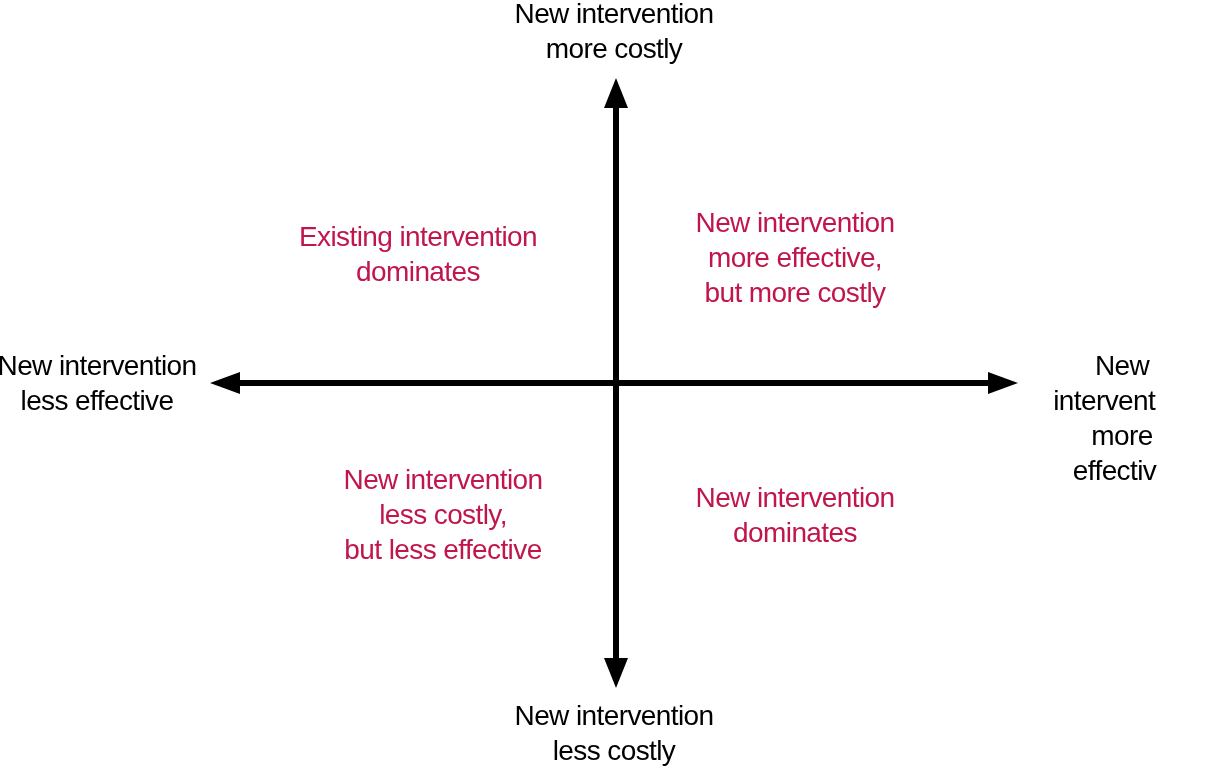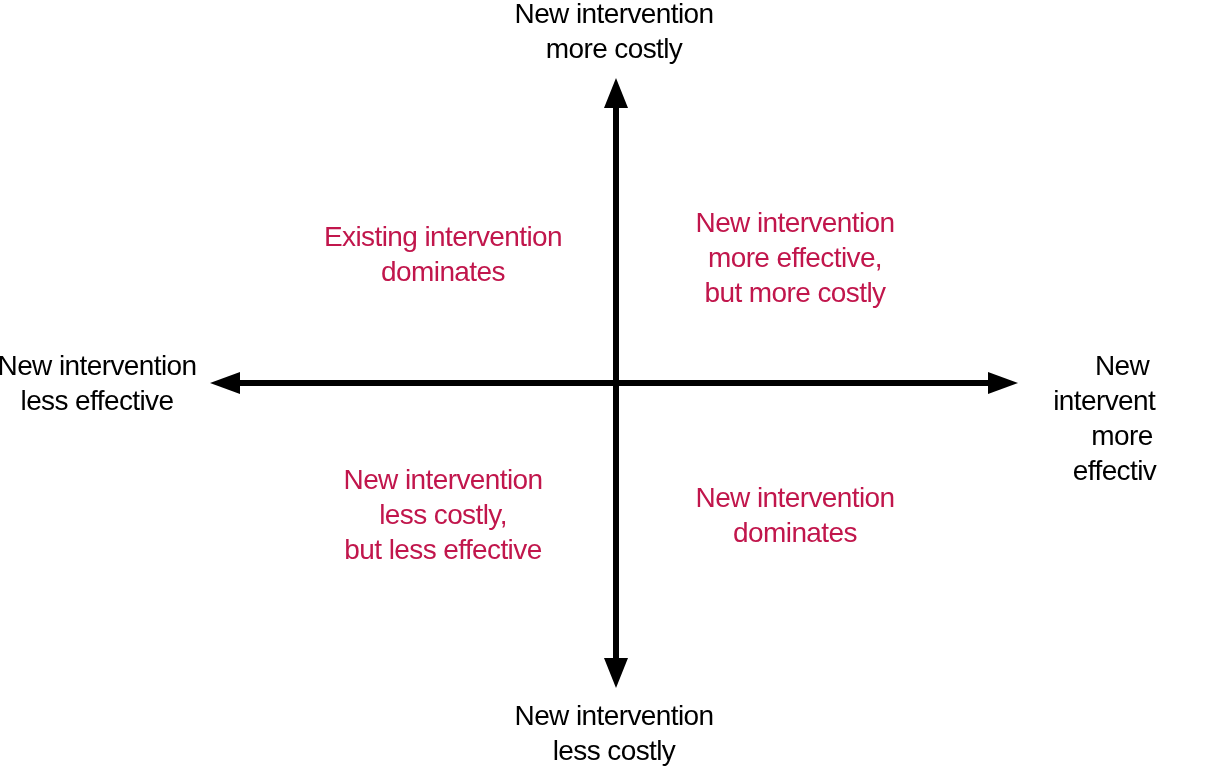--- a/index.html
+++ b/index.html
@@ -34,21 +34,21 @@
   .axis-label {
     color: #000000;
   }
   .quadrant-label {
     color: var(--quadrant-color, #c1164c);
   }
   .pos-top        { left: 614px;  top: -4px;  }
   .pos-bottom     { left: 614px;  top: 698px; }
   .pos-left       { left: 97px;   top: 348px; }
   .pos-right      { left: 1122px; top: 348px; }
-  .pos-q-topleft  { left: 443px;  top: 219px; }
+  .pos-q-topleft  { left: 418px;  top: 219px; }
   .pos-q-topright { left: 795px;  top: 205px; }
   .pos-q-botleft  { left: 443px;  top: 462px; }
   .pos-q-botright { left: 795px;  top: 480px; }
 </style>
 </head>
 <body>
 
 <div class="canvas">
 
   <svg class="axes-svg" viewBox="0 0 1227 769" xmlns="http://www.w3.org/2000/svg">

